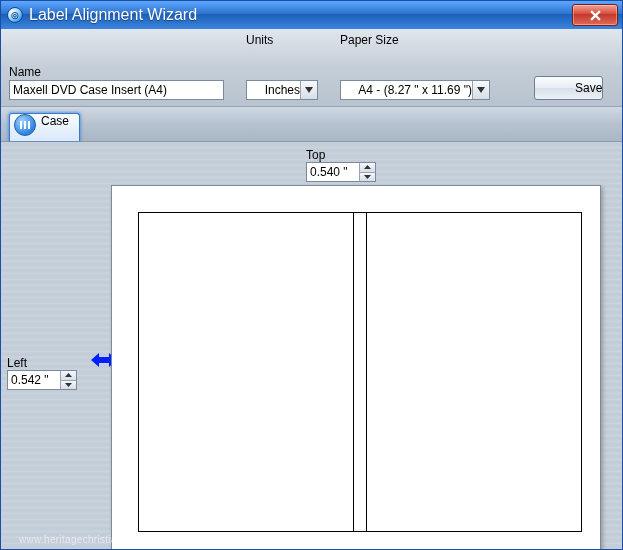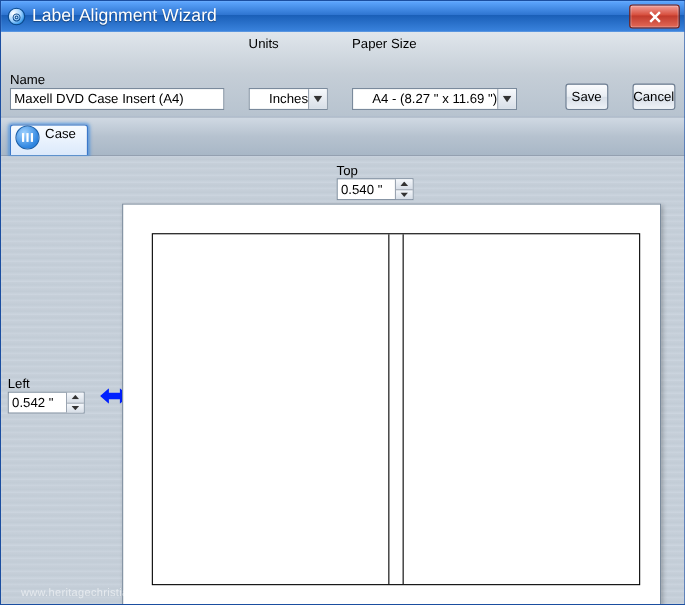--- a/index.html
+++ b/index.html
@@ -71,21 +71,21 @@
   .field { display:flex; flex-direction:column; }
   .field-label { color:#000; margin-bottom:1px; font-size:12px; }
   .text-input, .select, .spinner {
     border: 1px solid #7a8a9c;
     background: #fff;
     height: 20px;
     box-sizing: border-box;
     font-size: 12px;
     padding: 1px 3px;
   }
-  .name-input { width: 195px; }
+  .name-input { width: 215px; }
   .units-wrap { position:relative; width:72px; }
   .paper-wrap { position:relative; width:150px; }
   .select-display {
     display:flex; align-items:center; justify-content:flex-end;
     background:#fff;
     margin-top:32px;
   }
   .dd-btn {
     width:16px; height:18px;
     background:linear-gradient(to bottom,#f7f9fc,#d7dee7);
@@ -96,20 +96,21 @@
   }
   .dd-btn svg{width:8px;height:6px;}
   .button {
     width: 72px;
     height: 22px;
     border: 1px solid #6f7f93;
     background: linear-gradient(to bottom,#fbfcfe 0%, #e8edf3 48%, #d8dfe8 52%, #eef2f7 100%);
     border-radius: 3px;
     display:flex;align-items:center;justify-content:center;
     margin-top:14px;
+    padding-left:40px;
   }
 
   
   .tabs-row {
     background: linear-gradient(to bottom, #d0d9e3 0%, #b6c2cf 50%, #a8b7c6 100%);
     padding: 6px 8px 0 8px;
     display:flex; gap:4px;
     border-bottom: 1px solid #8d99a9;
   }
   .tab {
@@ -169,21 +170,21 @@
     border-left:1px solid #9aa4b1;
   }
   .spinner .spin-btns div{
     flex:1; display:flex;align-items:center;justify-content:center;
     background:linear-gradient(to bottom,#f4f7fb,#d7dee7);
   }
   .spinner .spin-btns div + div{ border-top:1px solid #9aa4b1;}
   .spinner .spin-btns svg{width:7px;height:4px;}
 
   #top-spinner { top: 6px; left: 305px; }
-  #left-spinner { top: 200px; left: 6px; }
+  #left-spinner { top: 214px; left: 6px; }
 
   .arrow-blue { position:absolute; }
   #arrow-vert { top: 44px; left: 348px; }
   #arrow-horiz { top: 211px; left: 90px; }
 
   .paper-sheet {
     position:absolute;
     top: 43px; left: 110px;
     width: 490px; height: 366px;
     background:#fff;

